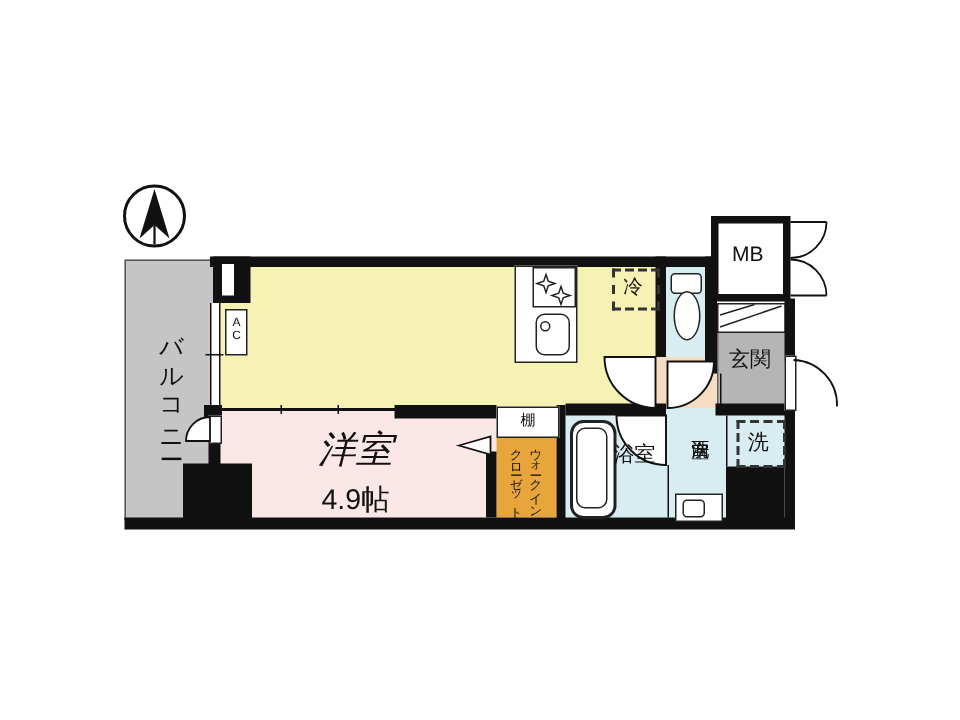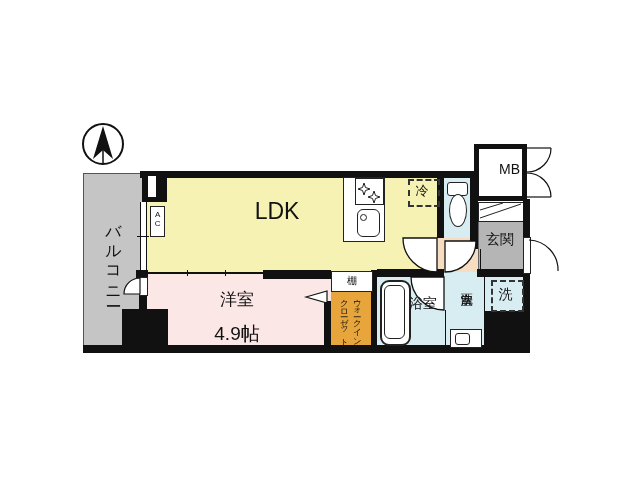--- a/index.html
+++ b/index.html
@@ -120,25 +120,22 @@
     <polygon points="306,297 327,291 327,303" fill="#fff" stroke="#111" stroke-width="1.2"></polygon>
 
     <g stroke="#222" stroke-width="1">
       <line x1="480" y1="218" x2="521" y2="204"></line>
       <line x1="480" y1="210" x2="503" y2="203"></line>
     </g>
   </svg>
 
   <div class="lbl vert" style="left:104px;top:213px;font-size:16px;letter-spacing:3px;">バルコニー</div>
 
-  <div class="lbl center" style="left:207px;top:198px;width:140px;height:26px;font-size:23px;">
-    <span>LDK</span>
-  </div>
 
-  <div class="lbl center" style="left:167px;top:288px;width:140px;height:24px;font-size:17px;">
+  <div class="lbl center" style="left:167px;top:288px;width:140px;height:24px;font-size:25px;font-style:italic;">
     <span>洋室</span>
   </div>
   <div class="lbl center" style="left:167px;top:323px;width:140px;height:22px;font-size:19px;">
     <span>4.9帖</span>
   </div>
 
   <div class="lbl vert" style="left:352px;top:293px;font-size:8.5px;">ウォークイン</div>
   <div class="lbl vert" style="left:339px;top:293px;font-size:8.5px;">クローゼット</div>
 
   <div class="lbl" style="left:347px;top:275px;font-size:10px;">棚</div>
@@ -150,19 +147,19 @@
   <div class="lbl center" style="left:491px;top:281px;width:29px;height:26px;font-size:14px;">
     <span>洗</span>
   </div>
 
   <div class="lbl center" style="left:408px;top:180px;width:28px;height:22px;font-size:13px;">
     <span>冷</span>
   </div>
 
   <div class="lbl" style="left:486px;top:231px;font-size:14px;">玄関</div>
 
-  <div class="lbl center" style="left:477px;top:160px;width:43px;height:18px;font-size:14px;justify-content:flex-end;">
+  <div class="lbl center" style="left:477px;top:160px;width:43px;height:18px;font-size:14px;">
     <span>MB</span>
   </div>
 
   <div class="lbl vert" style="left:153px;top:210px;font-size:8px;">AC</div>
 
 </div>
 
 </body></html>

